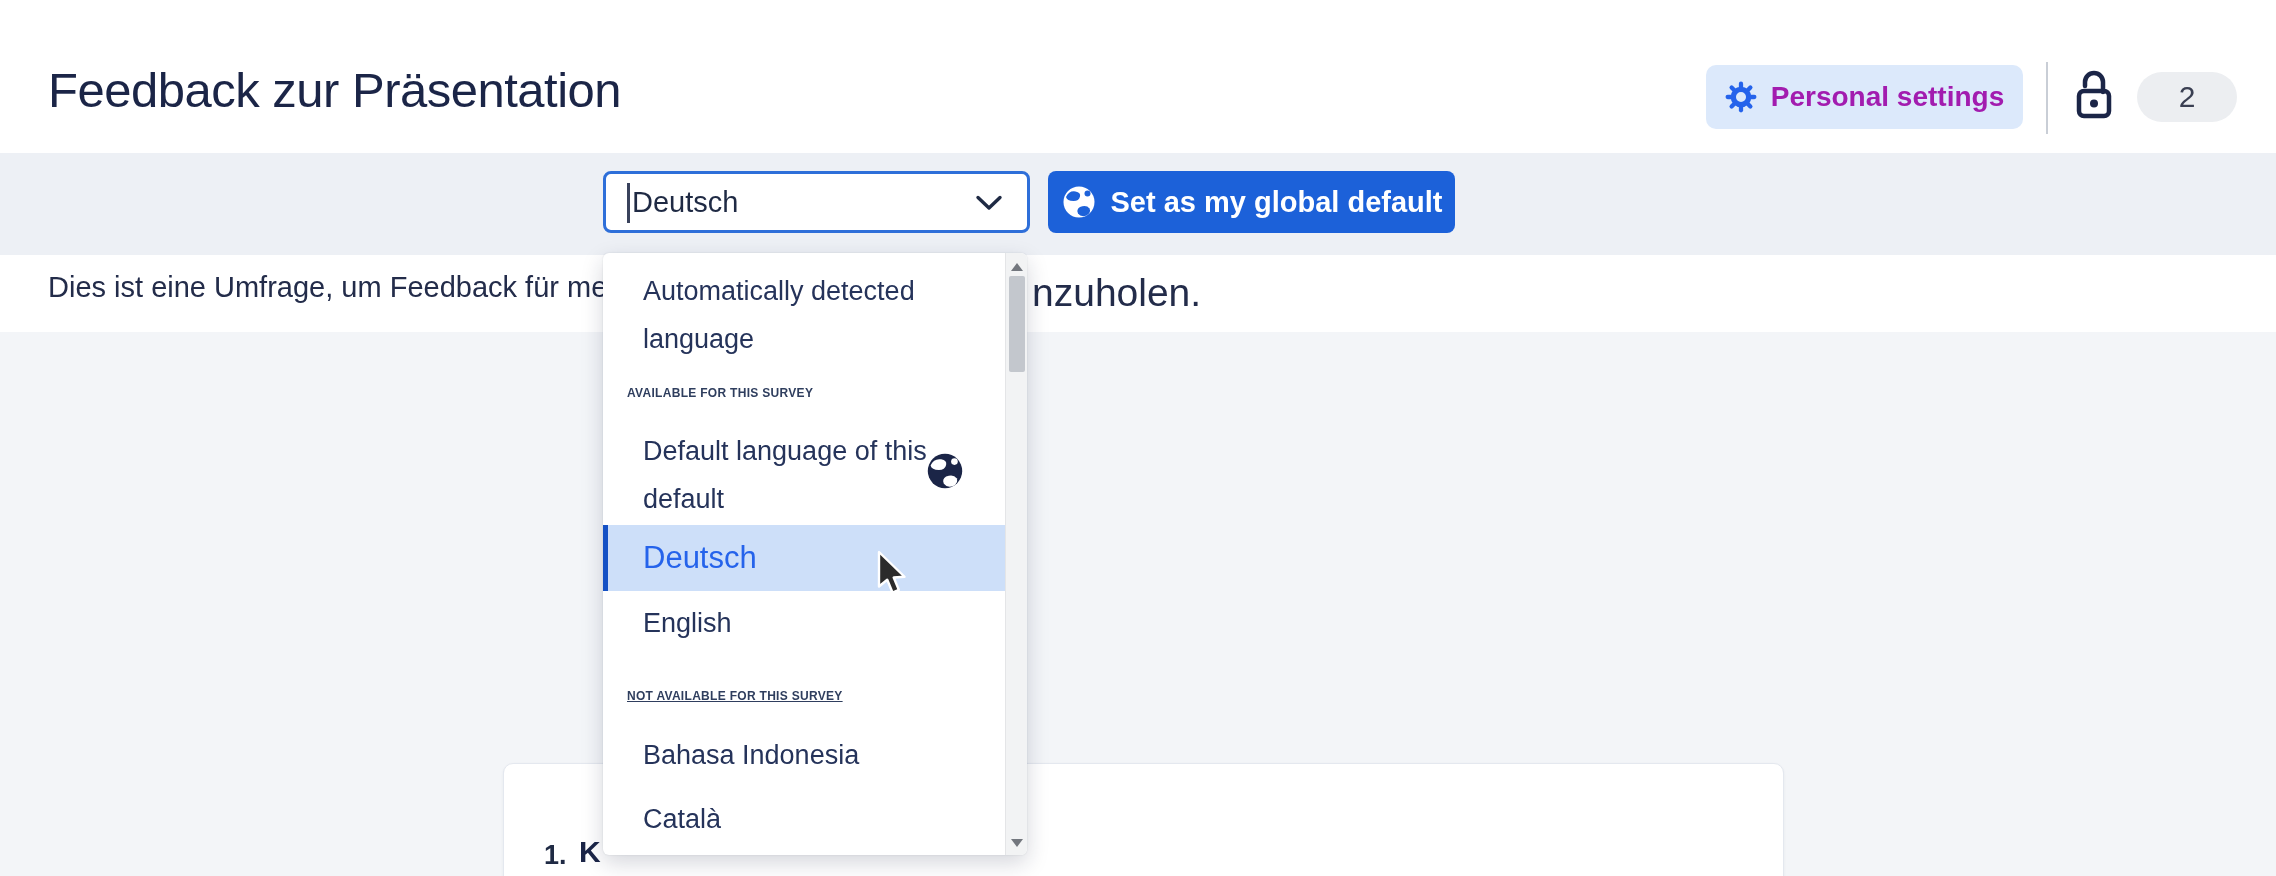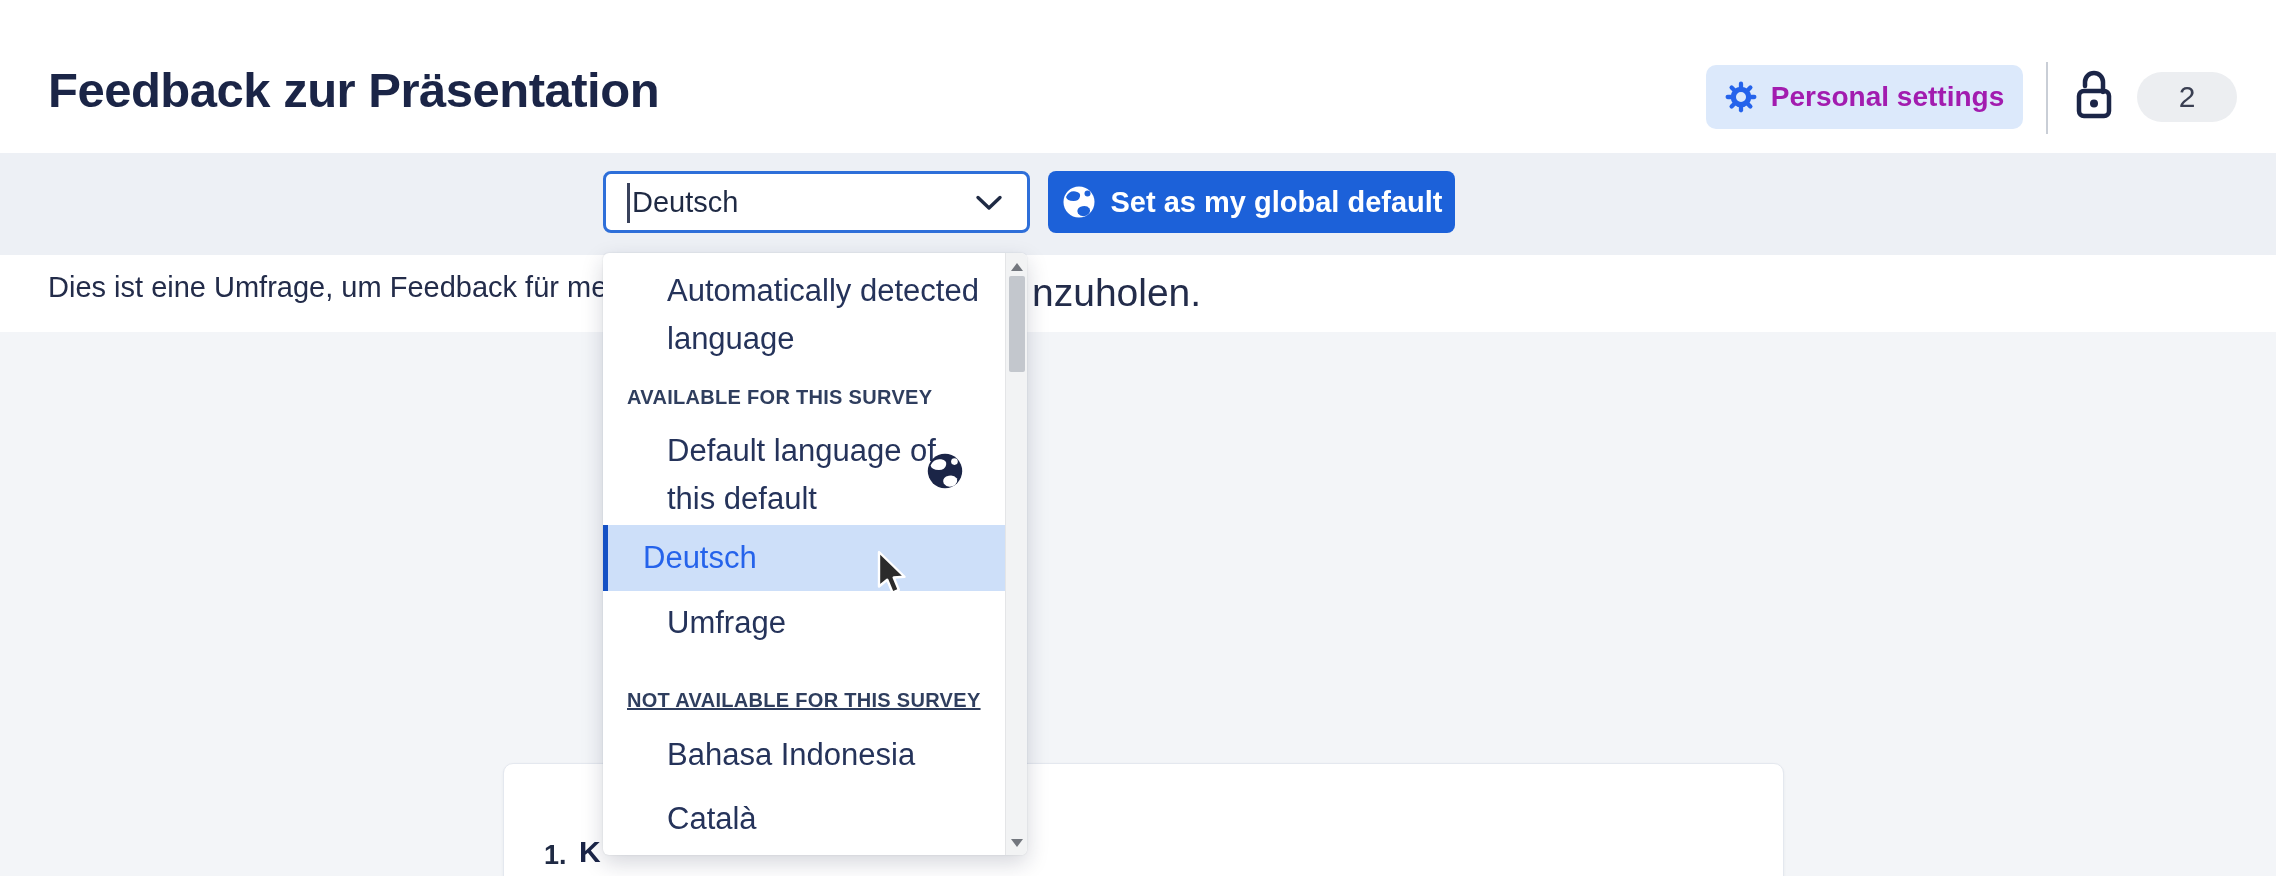--- a/index.html
+++ b/index.html
@@ -3,21 +3,21 @@
 <meta charset="utf-8">
 <style>
   * { margin:0; padding:0; box-sizing:border-box; }
   html,body { width:2276px; height:876px; }
   body { font-family:"Liberation Sans", sans-serif; background:#ffffff; overflow:hidden; }
   .screen { position:relative; width:2276px; height:876px; background:#ffffff; overflow:hidden; }
 
   
   .page-title {
     position:absolute; left:48px; top:62px;
-    font-size:49px; font-weight:700; color:#1b2547; letter-spacing:-0.5px;
+    font-size:49px; font-weight:400; color:#1b2547; letter-spacing:-0.5px;
   }
   .btn-personal {
     position:absolute; left:1706px; top:65px; width:317px; height:64px;
     background:#dce9fb; border:none; border-radius:10px;
     display:flex; align-items:center; justify-content:center; gap:14px;
     cursor:pointer;
   }
   .btn-personal span { font-size:28px; font-weight:700; color:#a21caf; }
   .hdr-divider { position:absolute; left:2046px; top:62px; width:2px; height:72px; background:#c9ced6; }
   .lock-wrap { position:absolute; left:2072px; top:70px; width:44px; height:50px; }
@@ -61,22 +61,22 @@
   .q-left  { position:absolute; left:75px;  top:71px; font-size:30px; font-weight:700; color:#1b2547; white-space:nowrap; }
   .q-right { position:absolute; left:533px; top:71px; font-size:30px; font-weight:700; color:#1b2547; white-space:nowrap; }
 
   
   .dd-panel {
     position:absolute; left:603px; top:253px; width:424px; height:602px;
     background:#ffffff; border-radius:6px;
     box-shadow:0 8px 22px rgba(20,30,60,0.18), 0 0 2px rgba(20,30,60,0.12);
     z-index:50;
   }
-  .dd-option { position:absolute; left:0; width:400px; padding-left:64px; font-size:31px; color:#25335a; line-height:48px; cursor:pointer; }
-  .dd-header { position:absolute; left:24px; font-size:20px; font-weight:700; color:#2f3e5e; letter-spacing:0.3px; }
+  .dd-option { position:absolute; left:0; width:400px; padding-left:40px; font-size:27px; color:#25335a; line-height:48px; cursor:pointer; }
+  .dd-header { position:absolute; left:24px; font-size:12px; font-weight:700; color:#2f3e5e; letter-spacing:0.3px; }
   .dd-auto    { top:14px;  width:385px; }
   .dd-hdr1    { top:133px; }
   .dd-default { top:174px; width:350px; }
   .dd-globe   { position:absolute; left:322px; top:198px; }
   .dd-selected {
     position:absolute; left:0; top:272px; width:402px; height:66px;
     background:#cddff9; border-left:5px solid #1551c5;
     display:flex; align-items:center; padding-left:35px;
     font-size:31px; color:#2563eb; cursor:pointer;
   }
@@ -173,21 +173,21 @@
     <div class="dd-option dd-auto">Automatically detected language</div>
     <div class="dd-header dd-hdr1">AVAILABLE FOR THIS SURVEY</div>
     <div class="dd-option dd-default">Default language of this default</div>
     <svg class="dd-globe" width="40" height="40" viewBox="0 0 36 36">
       <circle cx="18" cy="18" r="15.5" fill="#1b2547"></circle>
       <path d="M5,13 q3,-6.5 9.5,-5.5 q5.5,1 4.5,5 q-1,4.5 -6.5,4.5 q-6.5,0 -7.5,-4 z" fill="#ffffff"></path>
       <path d="M19,23 q6.5,-2.5 9.5,1.5 q2,4 -3,7 q-5.5,2 -8.5,-2 q-2,-4 2,-6.5 z" fill="#ffffff"></path>
       <circle cx="26.5" cy="9.5" r="3" fill="#ffffff"></circle>
     </svg>
     <div class="dd-selected">Deutsch</div>
-    <div class="dd-option dd-english">Umfrage</div>
+    <div class="dd-option dd-english">English</div>
     <div class="dd-header dd-hdr2">NOT AVAILABLE FOR THIS SURVEY</div>
     <div class="dd-option dd-catala">Català</div>
     <div class="dd-option dd-bahasa">Bahasa Indonesia</div>
 
     <div class="dd-scrollbar">
       <span class="sb-up"></span>
       <span class="sb-thumb"></span>
       <span class="sb-down"></span>
     </div>
   </div>

